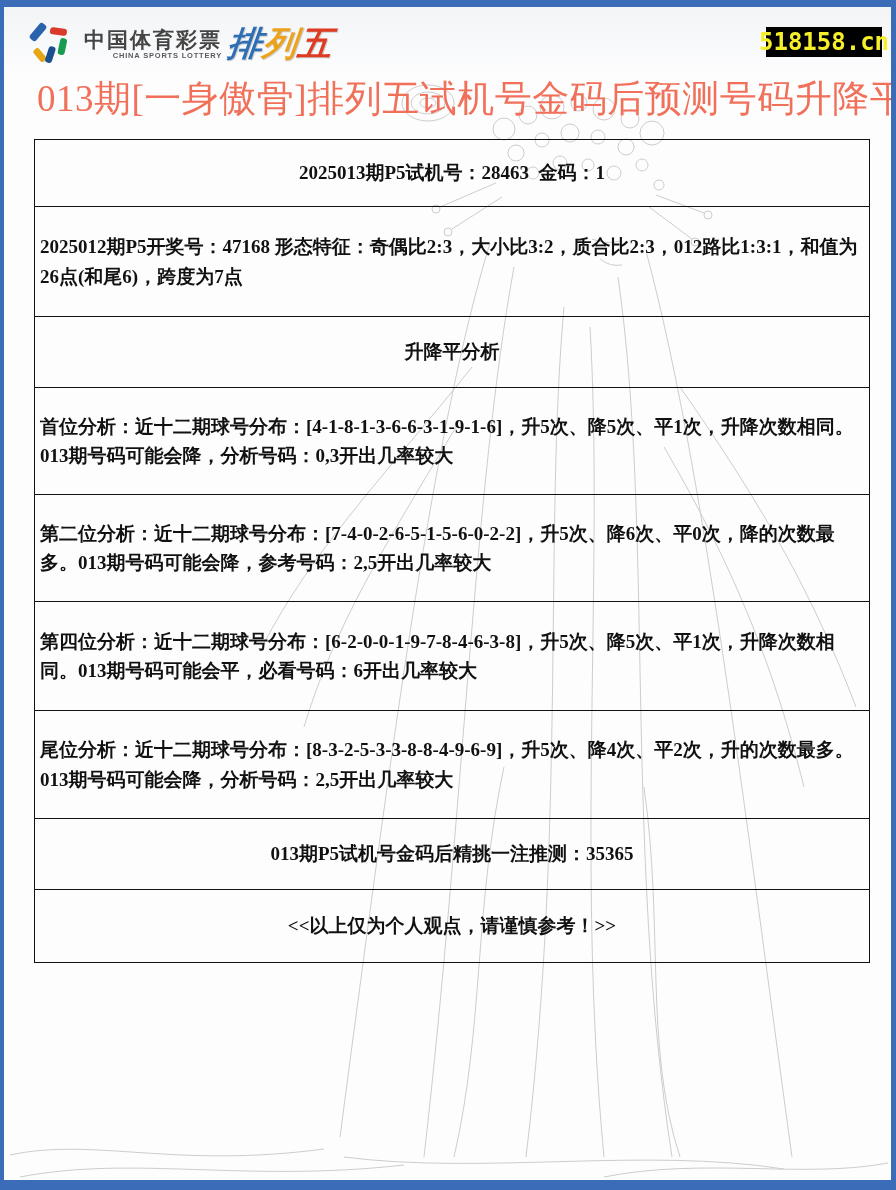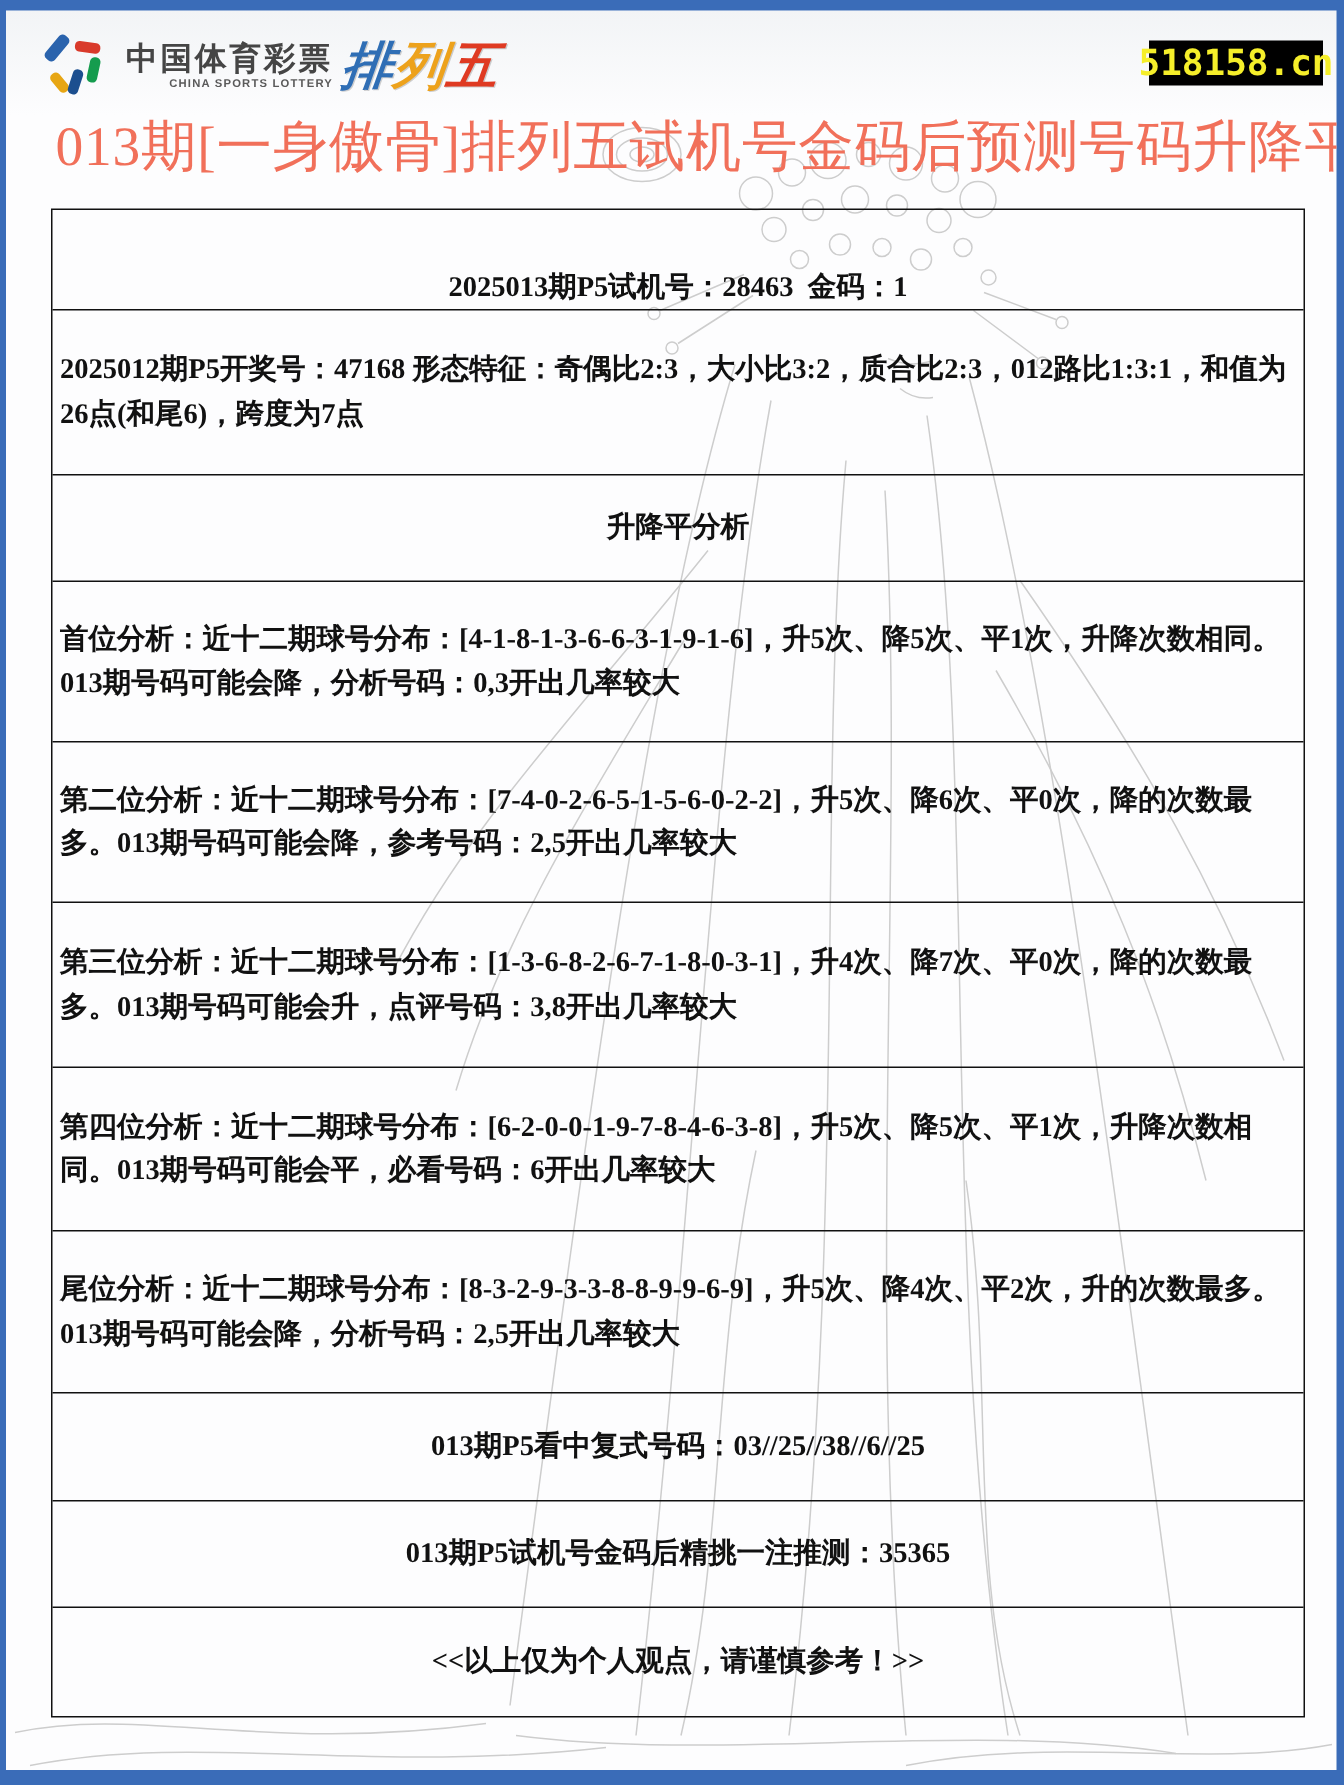--- a/index.html
+++ b/index.html
@@ -53,21 +53,21 @@
   .trow{
     box-sizing:border-box;border-bottom:1px solid #111;
     display:flex;align-items:center;
     padding:0 5px;
     font-size:19px;font-weight:bold;color:#111;
     line-height:1.55;white-space:pre-wrap;
   }
   .trow:last-child{border-bottom:none;}
   .al-center{justify-content:center;text-align:center;}
   .al-left{justify-content:flex-start;text-align:left;}
-  .rh0{height:67px;align-items:flex-end;}  .rh1{height:110px;} .rh2{height:71px;}
+  .rh0{height:67px;}  .rh1{height:110px;} .rh2{height:71px;}
   .rh3{height:107px;} .rh4{height:107px;} .rh5{height:110px;}
   .rh6{height:109px;} .rh7{height:108px;} .rh8{height:72px;}
   .rh9{height:71px;}  .rh10{height:72px;}
 </style>
 </head>
 <body>
 
 <div class="page">
 
   <svg class="bg-art" width="896" height="1190" viewBox="0 0 896 1190">
@@ -148,21 +148,19 @@
   <div class="badge">518158.cn</div>
 
   <h1 class="page-title">013期[一身傲骨]排列五试机号金码后预测号码升降平</h1>
 
   <div class="sheet">
     <div class="trow rh0 al-center"><span>2025013期P5试机号：28463  金码：1</span></div>
     <div class="trow rh1 al-left"><span>2025012期P5开奖号：47168 形态特征：奇偶比2:3，大小比3:2，质合比2:3，012路比1:3:1，和值为26点(和尾6)，跨度为7点</span></div>
     <div class="trow rh2 al-center"><span>升降平分析</span></div>
     <div class="trow rh3 al-left"><span>首位分析：近十二期球号分布：[4-1-8-1-3-6-6-3-1-9-1-6]，升5次、降5次、平1次，升降次数相同。013期号码可能会降，分析号码：0,3开出几率较大</span></div>
     <div class="trow rh4 al-left"><span>第二位分析：近十二期球号分布：[7-4-0-2-6-5-1-5-6-0-2-2]，升5次、降6次、平0次，降的次数最多。013期号码可能会降，参考号码：2,5开出几率较大</span></div>
-    <div class="trow rh5 al-left"><span>第三位分析：近十二期球号分布：[1-3-6-8-2-6-7-1-8-0-3-1]，升4次、降7次、平0次，降的次数最多。013期号码可能会升，点评号码：3,8开出几率较大</span></div>
     <div class="trow rh6 al-left"><span>第四位分析：近十二期球号分布：[6-2-0-0-1-9-7-8-4-6-3-8]，升5次、降5次、平1次，升降次数相同。013期号码可能会平，必看号码：6开出几率较大</span></div>
-    <div class="trow rh7 al-left"><span>尾位分析：近十二期球号分布：[8-3-2-9-3-3-8-8-9-9-6-9]，升5次、降4次、平2次，升的次数最多。013期号码可能会降，分析号码：2,5开出几率较大</span></div>
-    <div class="trow rh8 al-center"><span>013期P5看中复式号码：03//25//38//6//25</span></div>
+    <div class="trow rh7 al-left"><span>尾位分析：近十二期球号分布：[8-3-2-5-3-3-8-8-4-9-6-9]，升5次、降4次、平2次，升的次数最多。013期号码可能会降，分析号码：2,5开出几率较大</span></div>
     <div class="trow rh9 al-center"><span>013期P5试机号金码后精挑一注推测：35365</span></div>
     <div class="trow rh10 al-center"><span>&lt;&lt;以上仅为个人观点，请谨慎参考！&gt;&gt;</span></div>
   </div>
 
 </div>
 
 </body></html>

